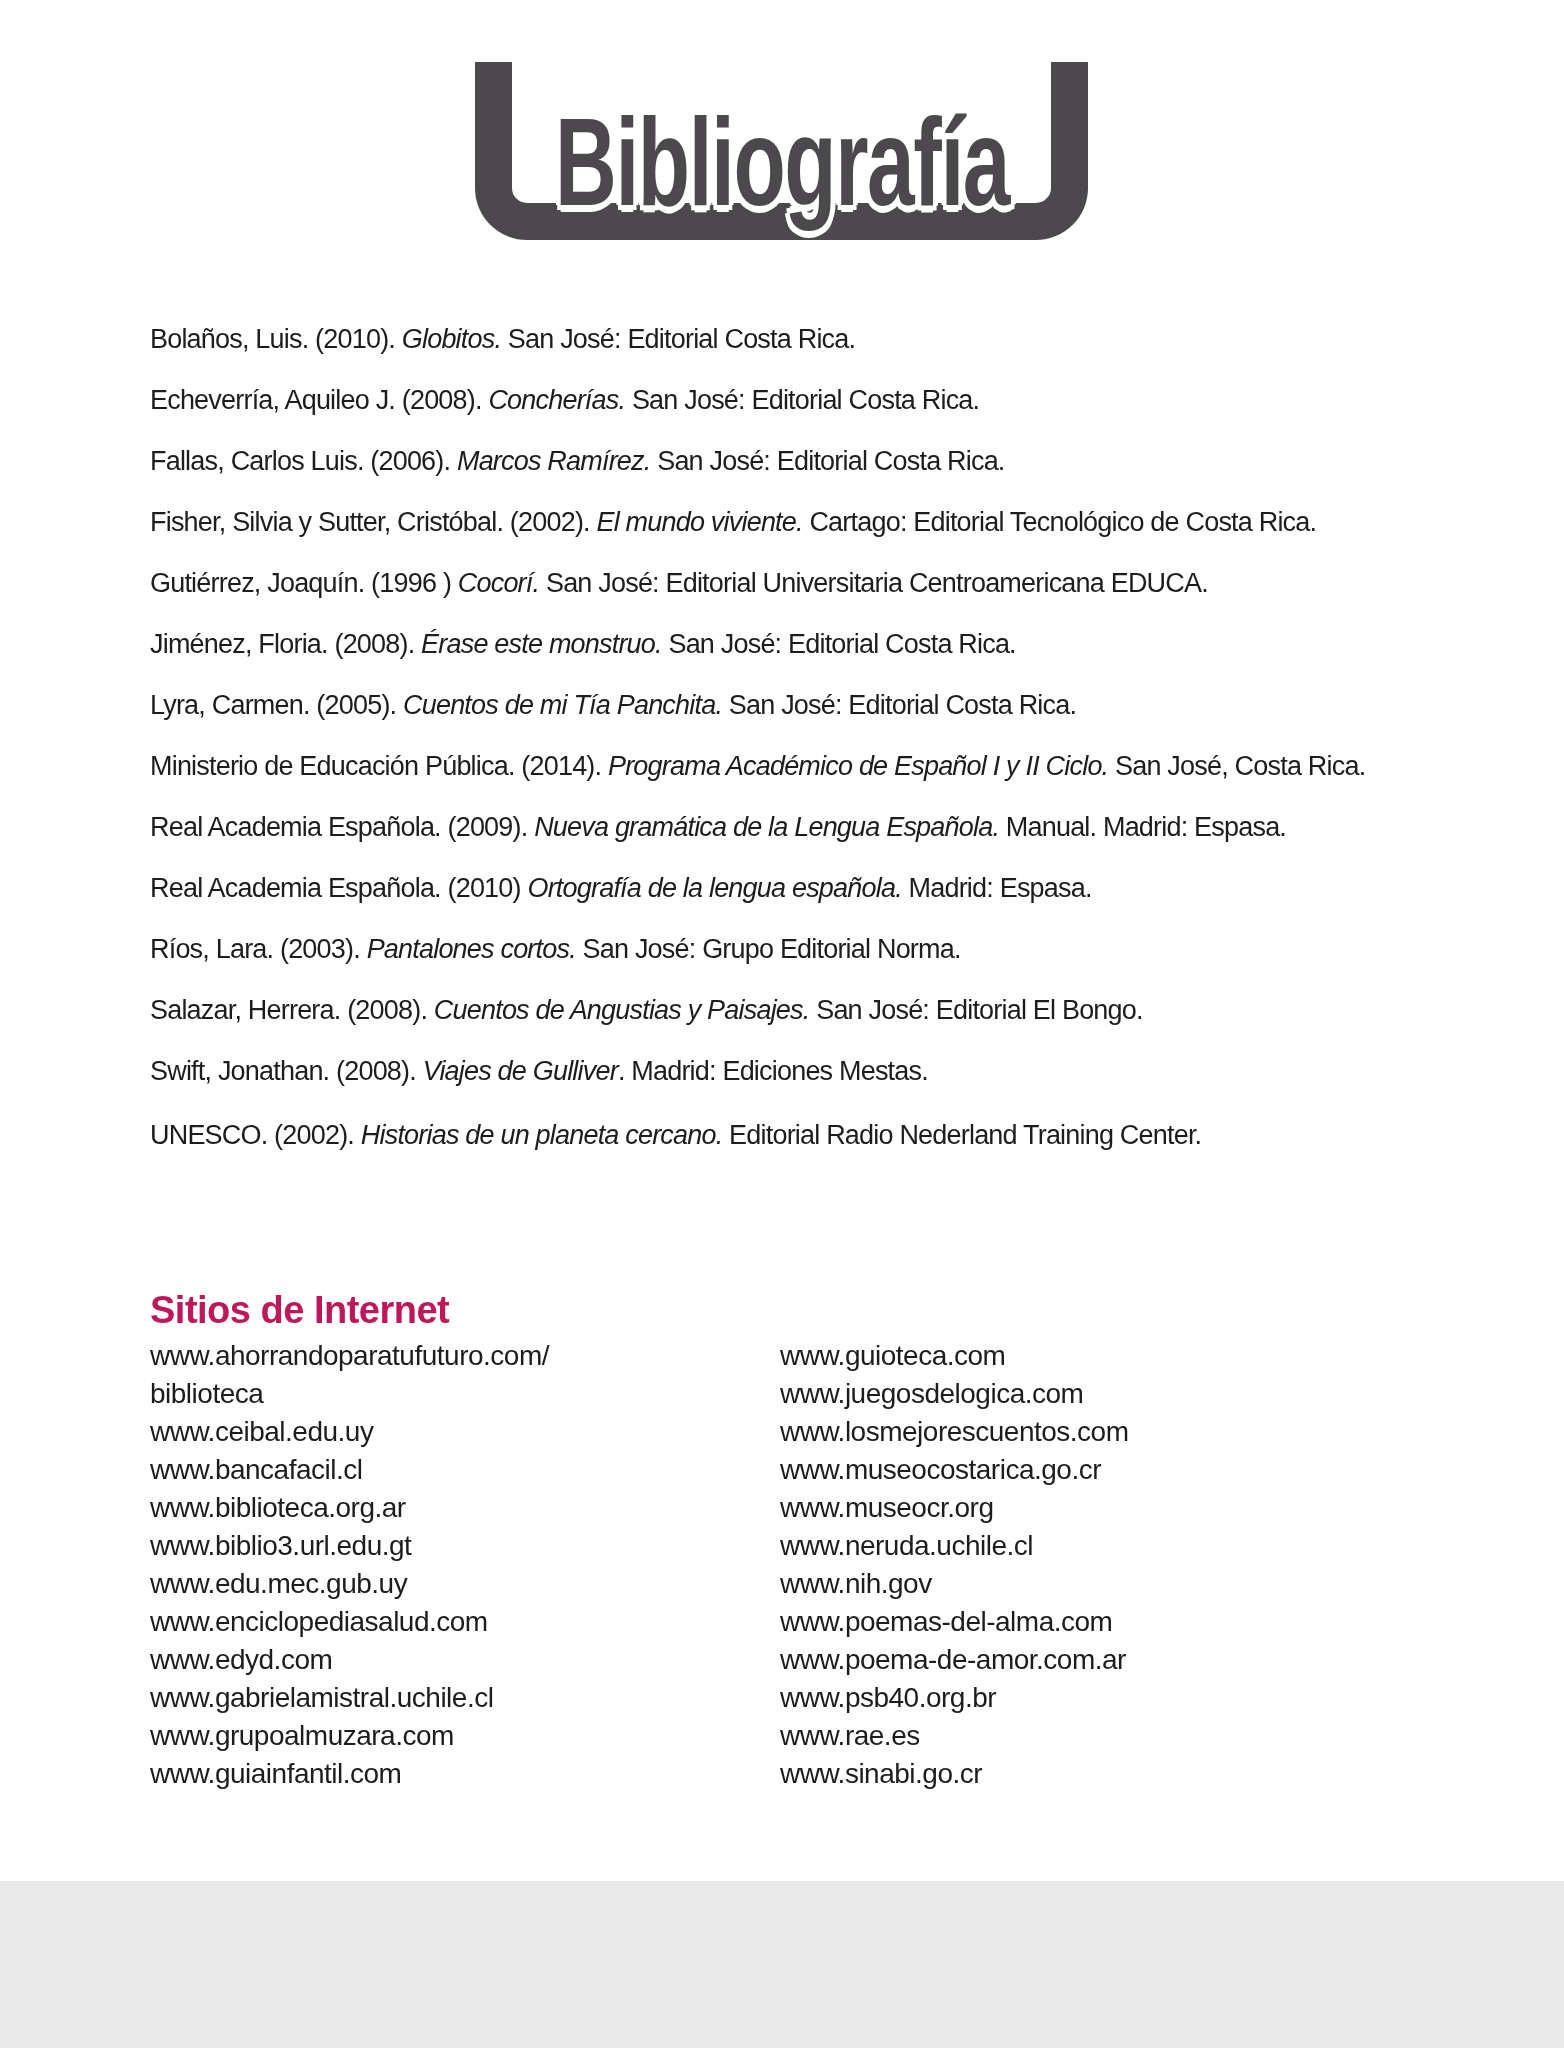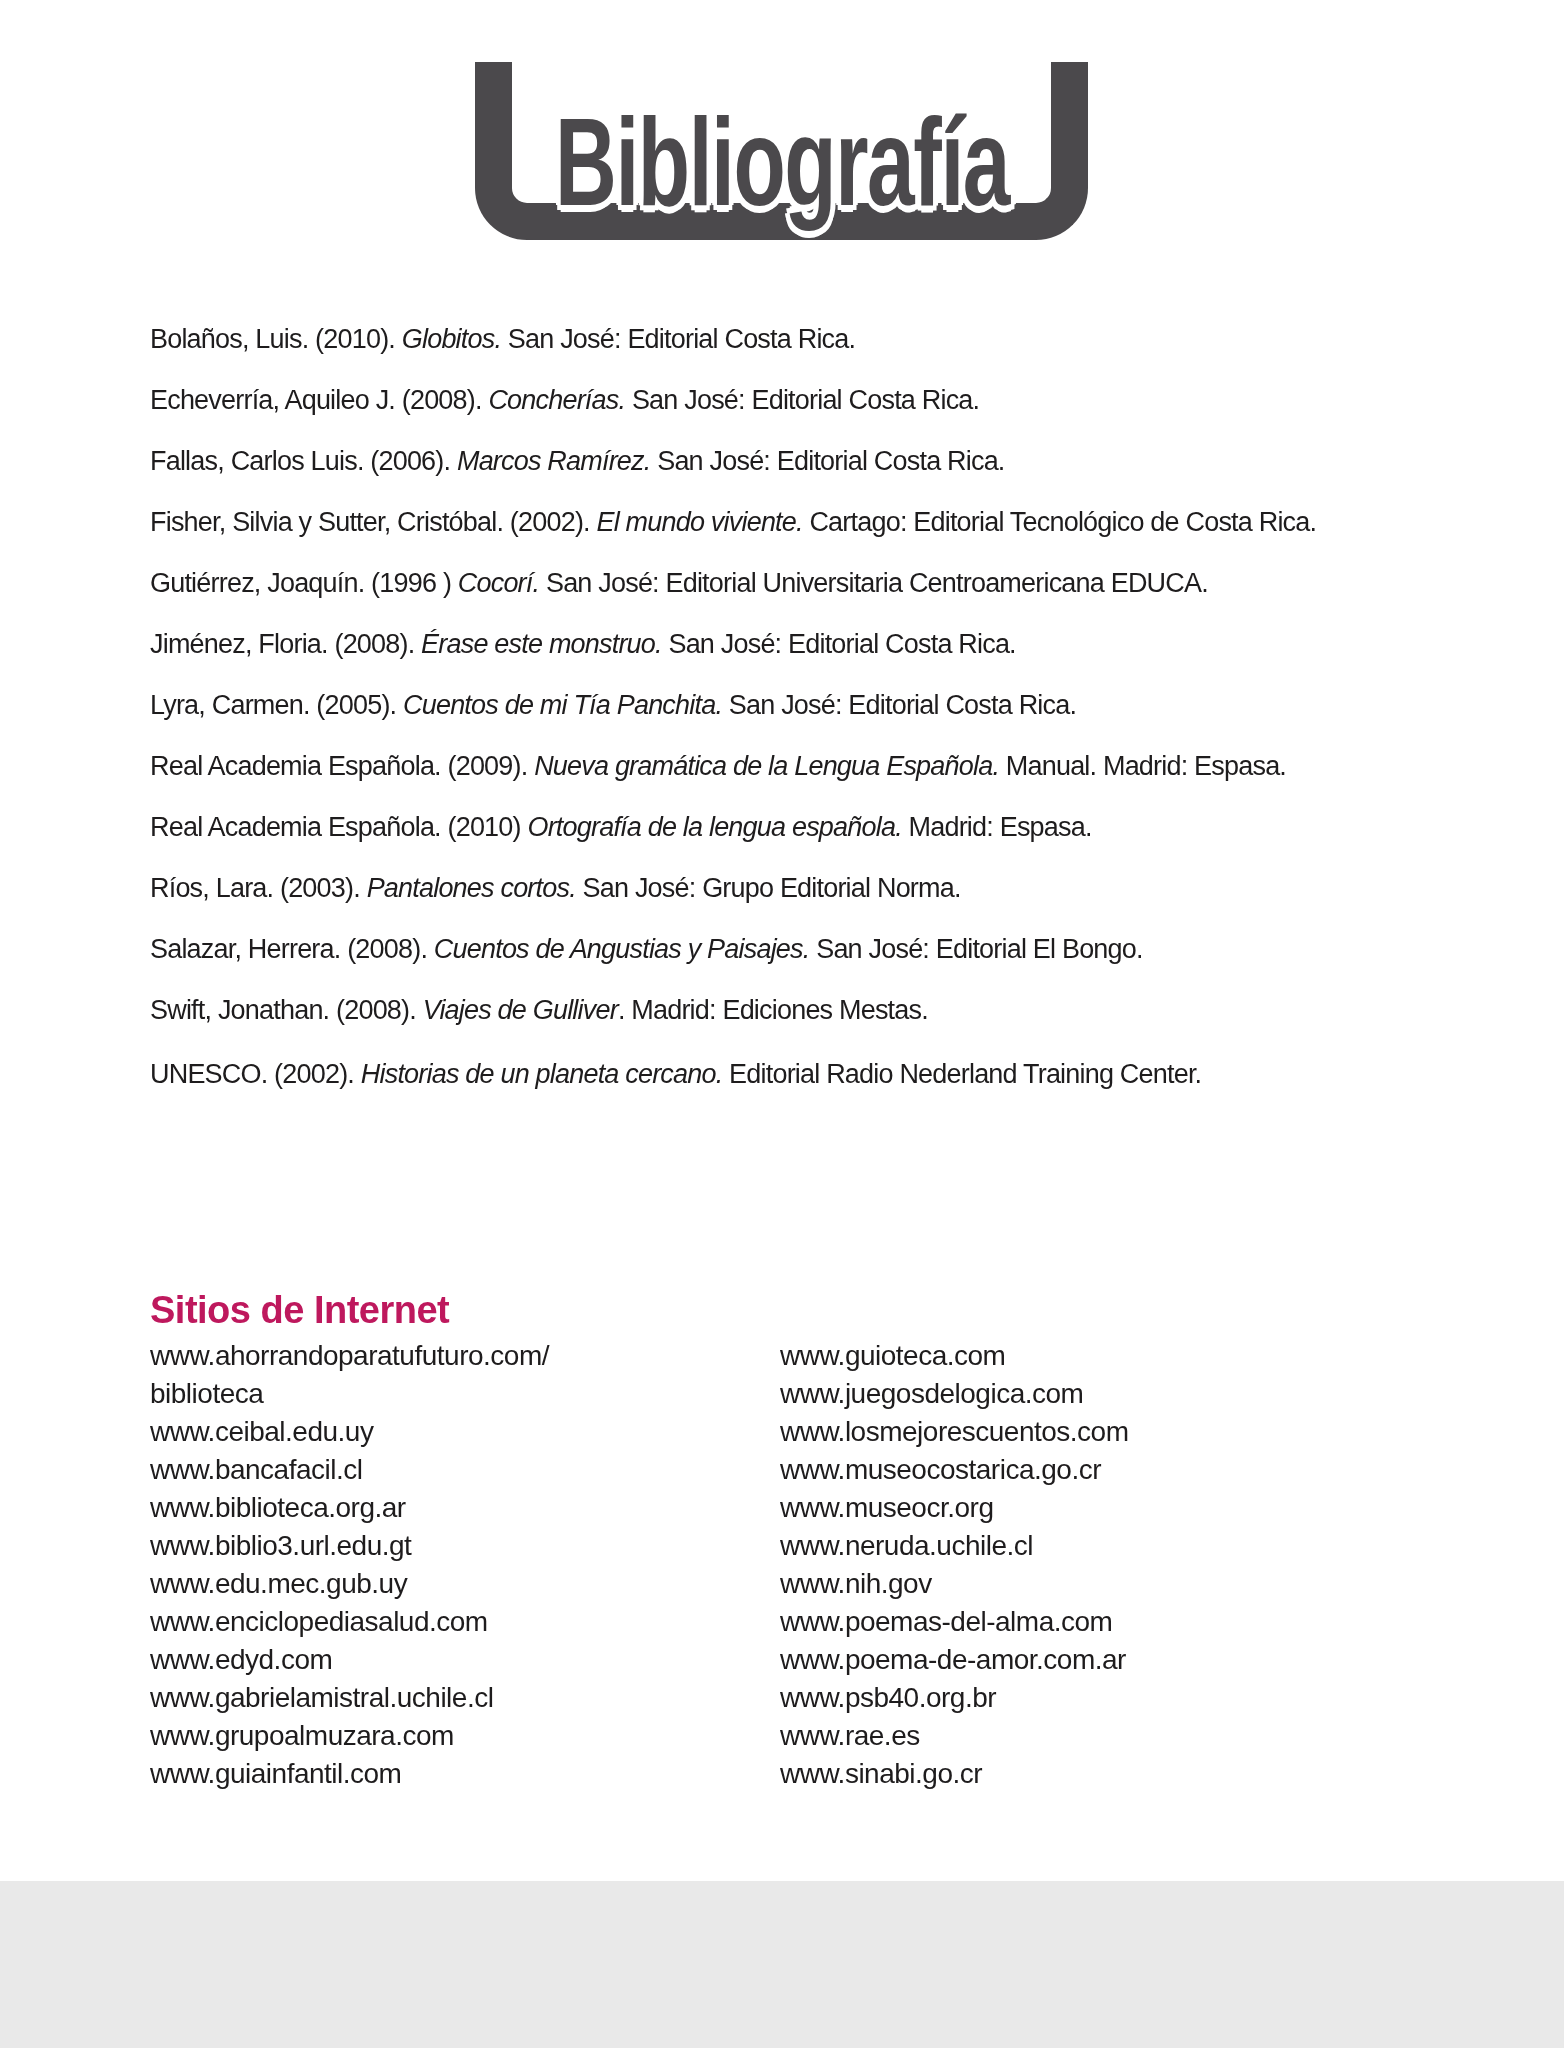--- a/index.html
+++ b/index.html
@@ -92,20 +92,21 @@
   </div>
 
   <ul class="bib-list">
     <li><span>Bolaños, Luis. (2010). </span><span class="bib-title">Globitos.</span><span> San José: Editorial Costa Rica.</span></li>
     <li><span>Echeverría, Aquileo J. (2008). </span><span class="bib-title">Concherías.</span><span> San José: Editorial Costa Rica.</span></li>
     <li><span>Fallas, Carlos Luis. (2006). </span><span class="bib-title">Marcos Ramírez.</span><span> San José: Editorial Costa Rica.</span></li>
     <li><span>Fisher, Silvia y Sutter, Cristóbal. (2002). </span><span class="bib-title">El mundo viviente.</span><span> Cartago: Editorial Tecnológico de Costa Rica.</span></li>
     <li><span>Gutiérrez, Joaquín. (1996 ) </span><span class="bib-title">Cocorí.</span><span> San José: Editorial Universitaria Centroamericana EDUCA.</span></li>
     <li><span>Jiménez, Floria. (2008). </span><span class="bib-title">Érase este monstruo.</span><span> San José: Editorial Costa Rica.</span></li>
     <li><span>Lyra, Carmen. (2005). </span><span class="bib-title">Cuentos de mi Tía Panchita.</span><span> San José: Editorial Costa Rica.</span></li>
+    <li><span>Ministerio de Educación Pública. (2014). </span><span class="bib-title">Programa Académico de Español I y II Ciclo.</span><span> San José, Costa Rica.</span></li>
     <li><span>Real Academia Española. (2009). </span><span class="bib-title">Nueva gramática de la Lengua Española.</span><span> Manual. Madrid: Espasa.</span></li>
     <li><span>Real Academia Española. (2010) </span><span class="bib-title">Ortografía de la lengua española.</span><span> Madrid: Espasa.</span></li>
     <li><span>Ríos, Lara. (2003). </span><span class="bib-title">Pantalones cortos.</span><span> San José: Grupo Editorial Norma.</span></li>
     <li><span>Salazar, Herrera. (2008). </span><span class="bib-title">Cuentos de Angustias y Paisajes.</span><span> San José: Editorial El Bongo.</span></li>
     <li><span>Swift, Jonathan. (2008). </span><span class="bib-title">Viajes de Gulliver</span><span>. Madrid: Ediciones Mestas.</span></li>
     <li><span>UNESCO. (2002). </span><span class="bib-title">Historias de un planeta cercano.</span><span> Editorial Radio Nederland Training Center.</span></li>
   </ul>
 
   <h2 class="websites-heading">Sitios de Internet</h2>
 

